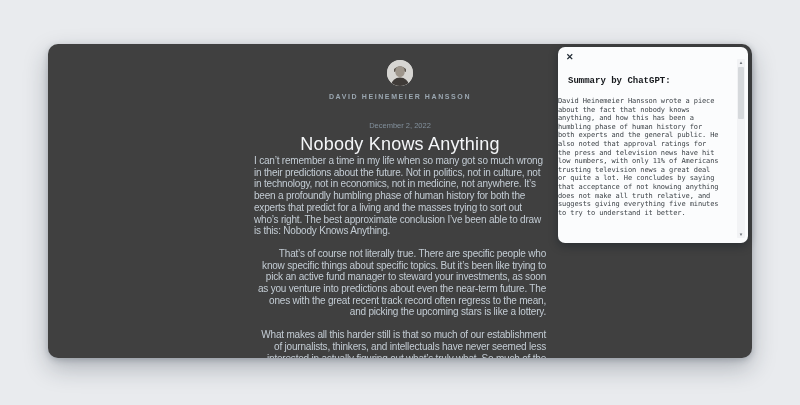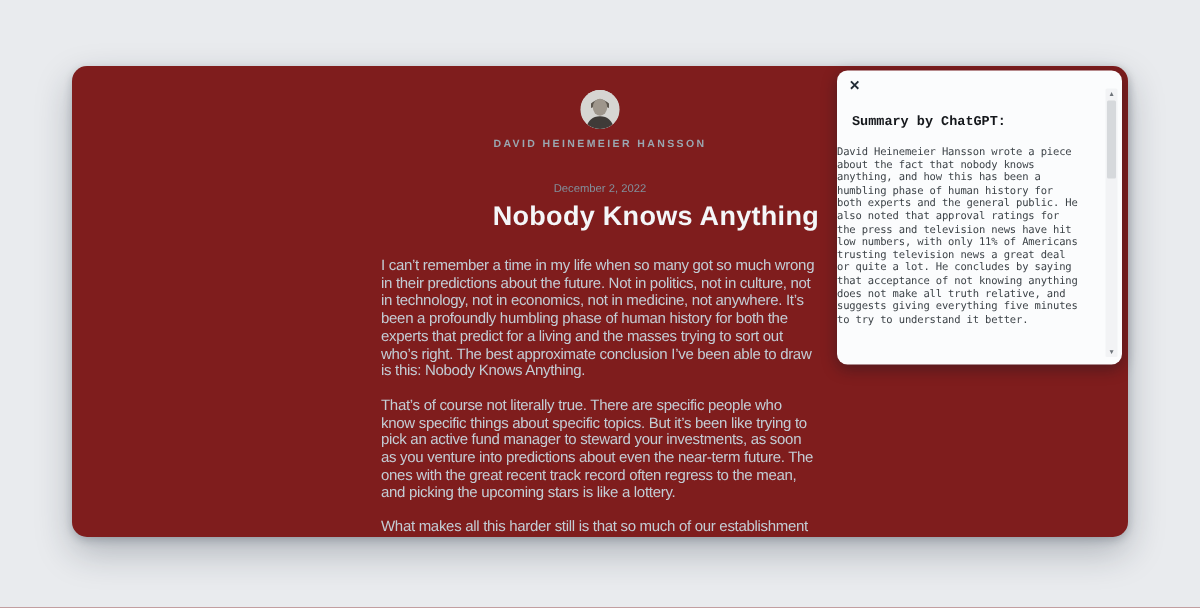--- a/index.html
+++ b/index.html
@@ -4,40 +4,40 @@
 <style>
   * { margin:0; padding:0; box-sizing:border-box; }
   html,body { width:800px; height:405px; overflow:hidden; }
   body { font-family:"Liberation Sans", sans-serif; background:#eaecef; position:relative; }
 
   .stage { position:relative; width:800px; height:405px; background:#e9ebee; }
 
   
   .card {
     position:absolute; left:48px; top:44px; width:704px; height:314px;
-    background:#7f1d1d; border-radius:10px; overflow:hidden;
+    background:#404040; border-radius:10px; overflow:hidden;
     box-shadow:0 10px 24px rgba(25,35,50,.28), 0 2px 6px rgba(25,35,50,.22);
   }
   .article { width:292px; margin:0 auto; text-align:center; }
   .avatar {
     width:26px; height:26px; border-radius:50%; overflow:hidden;
     background:#d6d5d2; margin:16px auto 0 auto;
   }
   .author {
     margin-top:7px; font-size:7px; letter-spacing:1.6px; color:#9aa6b0; font-weight:bold;
   }
   .date { margin-top:21px; font-size:7.5px; color:#82909c; }
   .title {
-    margin-top:4px; font-size:18px; font-weight:bold; color:#f4f6f8; letter-spacing:.2px;text-align:right;
+    margin-top:4px; font-size:18px; font-weight:normal; color:#f4f6f8; letter-spacing:.2px;
   }
   .article p {
-    margin-top:17px; text-align:left; font-size:10px; line-height:11.7px;
+    text-align:left; font-size:10px; line-height:11.7px;
     letter-spacing:-0.2px; color:#c3ccd4;
   }
-  .article p + p { margin-top:11px; }
+  .article p + p { margin-top:11px;text-align:right; }
 
   
   .popup {
     position:absolute; left:558px; top:47px; width:190px; height:196px;
     background:#fbfcfd; border-radius:7px;
     box-shadow:0 3px 10px rgba(10,20,30,.4);
   }
   .popup-close {
     position:absolute; left:8px; top:4px; font-size:9px; font-weight:bold;
     color:#222b35; cursor:pointer; line-height:12px;

